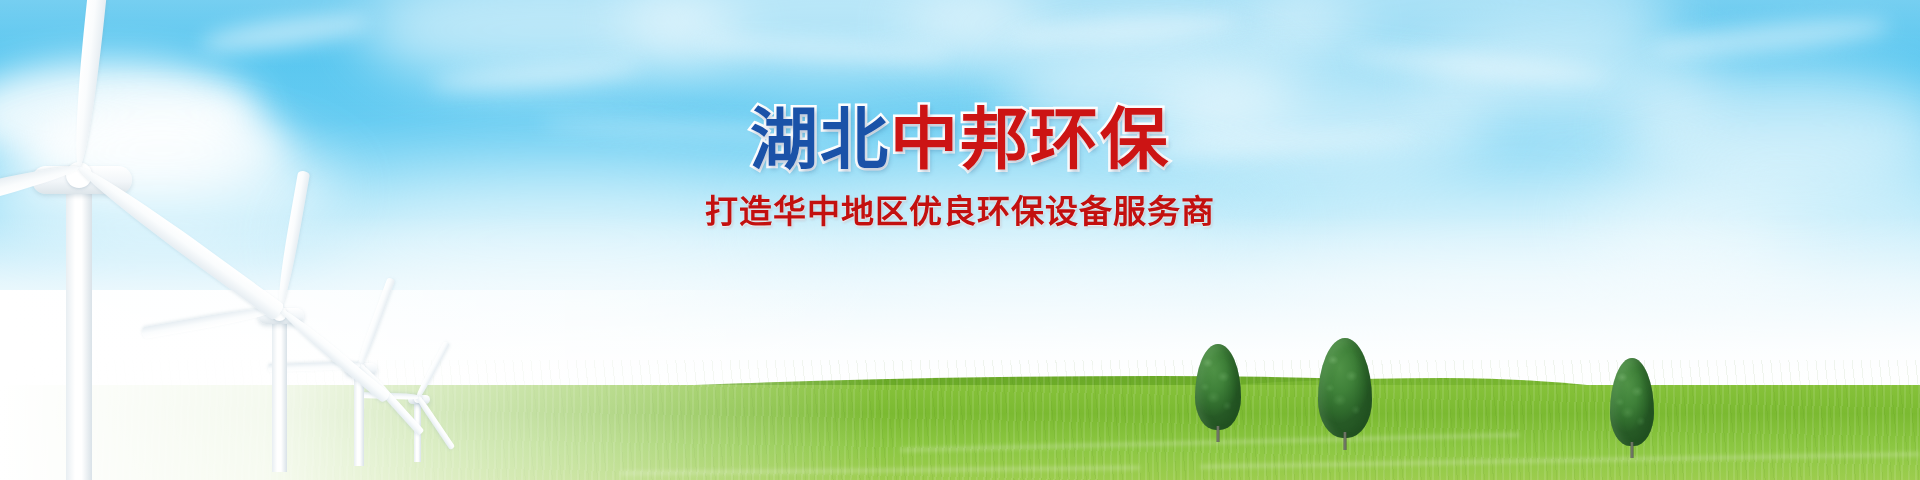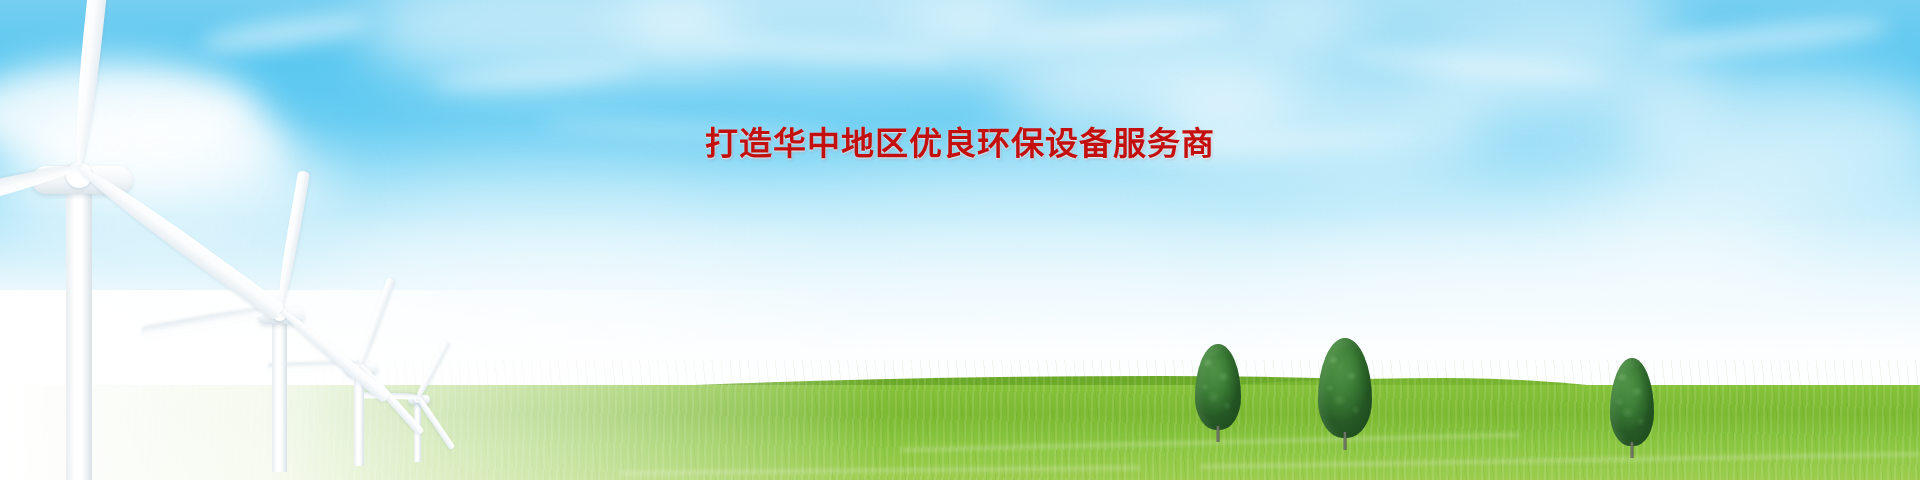--- a/index.html
+++ b/index.html
@@ -292,16 +292,19 @@
       <div class="nacelle" style="left:62px;bottom:286px;width:100px;height:28px;"></div>
       <div class="hub" style="left:96px;bottom:292px;width:26px;height:26px;"></div>
       <div class="blade" style="left:109px;bottom:303px;width:248px;height:19px;transform:rotate(-84deg);"></div>
       <div class="blade" style="left:109px;bottom:303px;width:248px;height:19px;transform:rotate(36deg);"></div>
       <div class="blade" style="left:109px;bottom:303px;width:248px;height:19px;transform:rotate(166deg);"></div>
     </div>
 
   </div>
 
   <div class="textblock">
+    <h1 class="title">
+      <span class="seg-blue">湖北</span><span class="seg-red">中邦环保</span>
+    </h1>
     <p class="tagline">打造华中地区优良环保设备服务商</p>
   </div>
 
 </div>
 
 </body></html>

